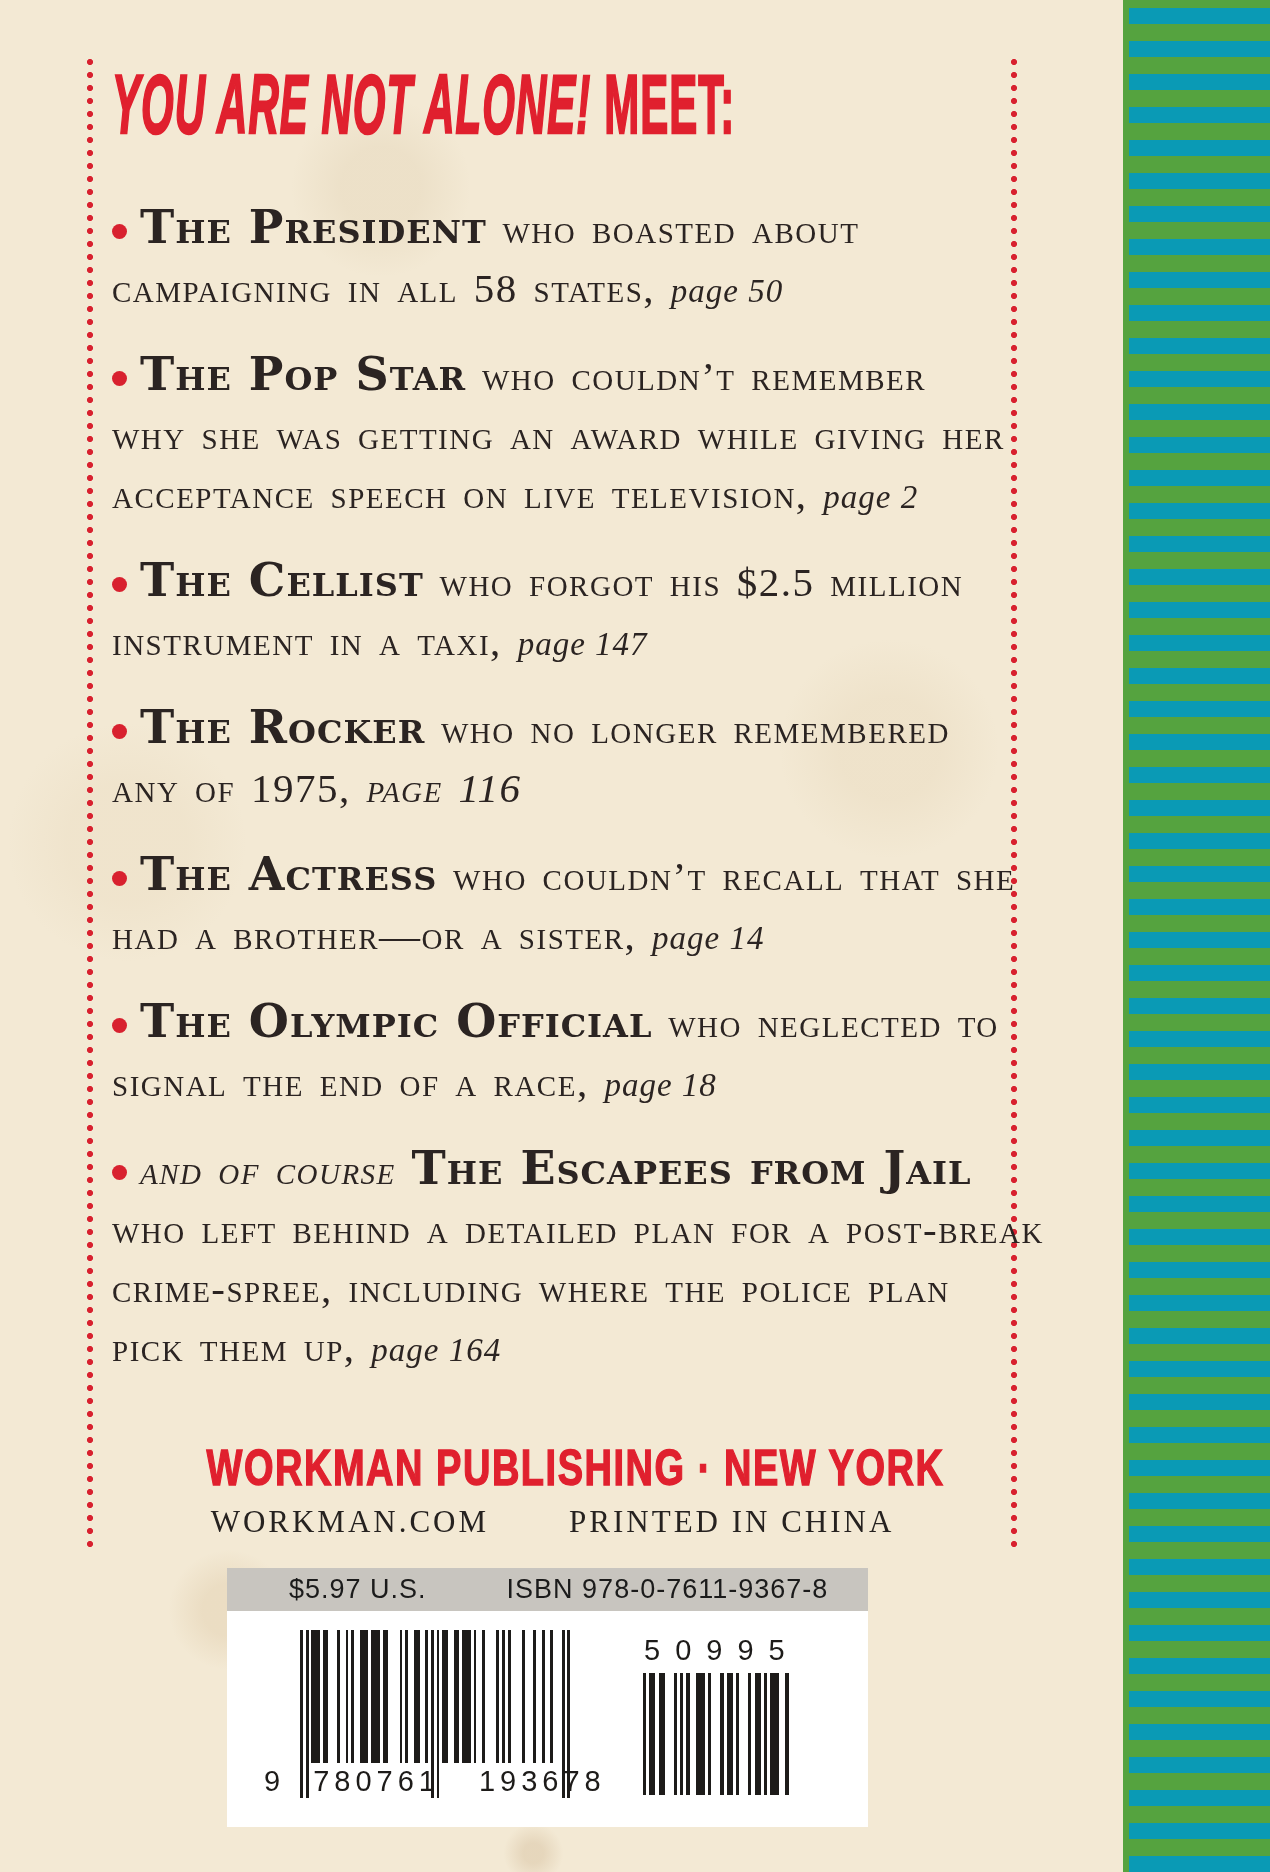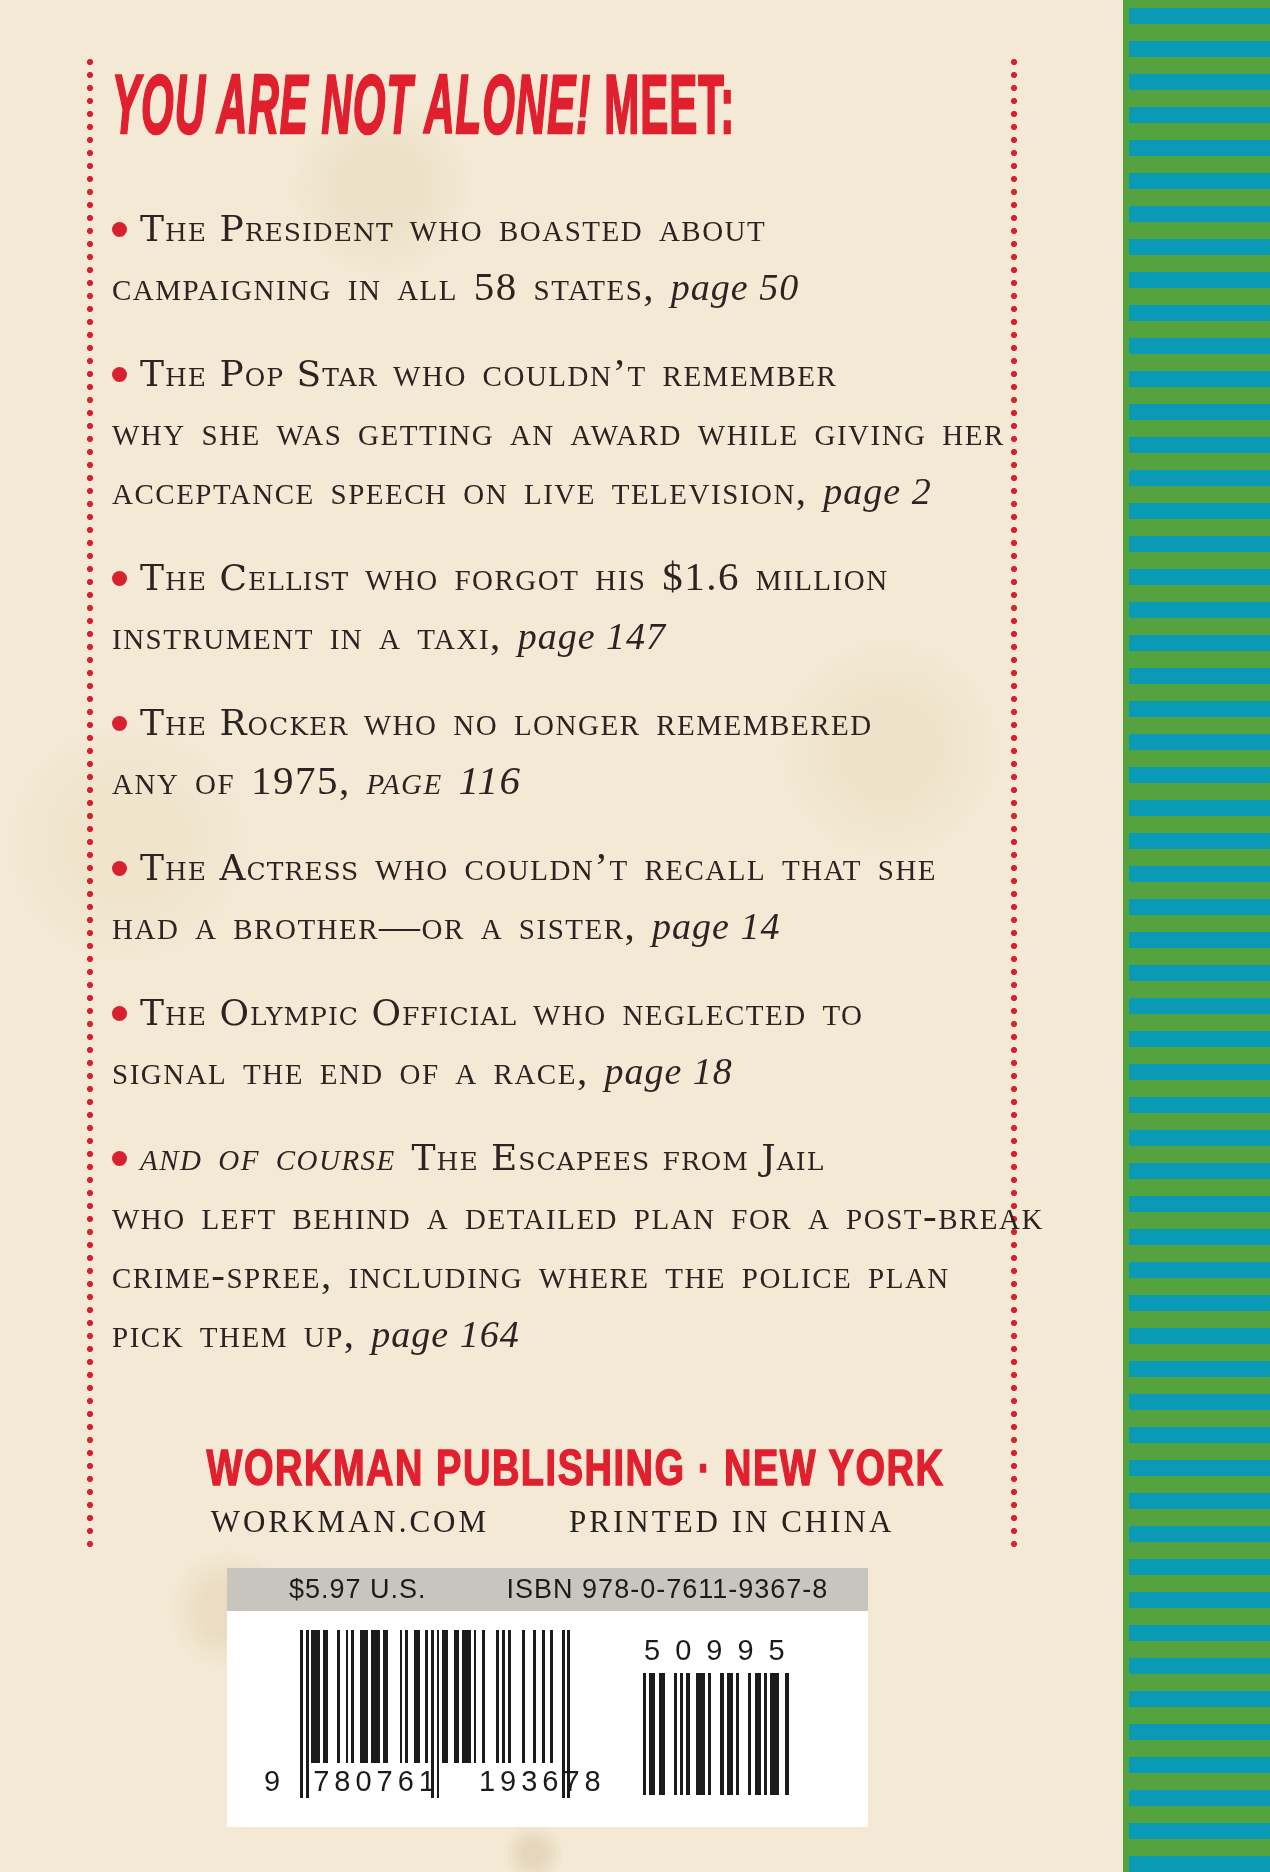--- a/index.html
+++ b/index.html
@@ -32,25 +32,25 @@
     color:#e0202e;-webkit-text-stroke:2.4px #e0202e;letter-spacing:2px;
     transform:scaleX(0.50);transform-origin:left top;
   }
   .hl-italic{font-style:italic;padding-right:26px;}
   .meet-list{position:absolute;left:112px;top:178px;width:780px;padding-top:24px;}
   .item{margin:0 0 27px 0;line-height:50px;white-space:nowrap;}
   .bullet{
     display:inline-block;width:15px;height:15px;border-radius:50%;
     background:#d8212f;margin-right:13px;position:relative;top:-4px;
   }
-  .run-h{font-family:"DejaVu Serif",serif;font-weight:400;font-size:36px;
+  .run-h{font-family:"DejaVu Serif",serif;font-weight:700;font-size:46px;
          font-variant:small-caps;letter-spacing:1px;line-height:50px;}
   .run-b{font-family:"Liberation Serif",serif;font-size:41px;
          font-variant:small-caps;letter-spacing:1.5px;word-spacing:4px;line-height:50px;}
-  .run-i{font-family:"Liberation Serif",serif;font-size:38px;font-style:italic;
+  .run-i{font-family:"Liberation Serif",serif;font-size:33px;font-style:italic;
          letter-spacing:1px;line-height:50px;}
   .run-isc{font-family:"Liberation Serif",serif;font-size:41px;font-style:italic;
          font-variant:small-caps;letter-spacing:1.5px;word-spacing:4px;line-height:50px;}
   .publisher-block{position:absolute;left:90px;top:1440px;width:925px;text-align:center;}
   .publisher-line{
     display:inline-block;font-family:"Liberation Sans",sans-serif;font-weight:700;
     font-size:50px;line-height:56px;color:#e0202e;-webkit-text-stroke:1.4px #e0202e;
     letter-spacing:2px;transform:scaleX(0.76);transform-origin:center;white-space:nowrap;
   }
   .publisher-sub{margin-top:8px;font-size:31px;line-height:36px;letter-spacing:3px;color:#262220;}
@@ -91,21 +91,21 @@
 <div class="dots left"></div>
 <div class="dots right"></div>
 
 <div class="headline">
   <span class="hl-italic">YOU ARE NOT ALONE!</span><span class="hl-upright">MEET:</span>
 </div>
 
 <div class="meet-list">
     <p class="item"><span class="bullet"></span><span class="run-h">The President</span><span class="run-b"> who boasted about</span><br><span class="run-b">campaigning in all 58 states, </span><span class="run-i">page 50</span></p>
     <p class="item"><span class="bullet"></span><span class="run-h">The Pop Star</span><span class="run-b"> who couldn’t remember</span><br><span class="run-b">why she was getting an award while giving her</span><br><span class="run-b">acceptance speech on live television, </span><span class="run-i">page 2</span></p>
-    <p class="item"><span class="bullet"></span><span class="run-h">The Cellist</span><span class="run-b"> who forgot his $1.6 million</span><br><span class="run-b">instrument in a taxi, </span><span class="run-i">page 147</span></p>
+    <p class="item"><span class="bullet"></span><span class="run-h">The Cellist</span><span class="run-b"> who forgot his $2.5 million</span><br><span class="run-b">instrument in a taxi, </span><span class="run-i">page 147</span></p>
     <p class="item"><span class="bullet"></span><span class="run-h">The Rocker</span><span class="run-b"> who no longer remembered</span><br><span class="run-b">any of 1975, </span><span class="run-isc">page 116</span></p>
     <p class="item"><span class="bullet"></span><span class="run-h">The Actress</span><span class="run-b"> who couldn’t recall that she</span><br><span class="run-b">had a brother—or a sister, </span><span class="run-i">page 14</span></p>
     <p class="item"><span class="bullet"></span><span class="run-h">The Olympic Official</span><span class="run-b"> who neglected to</span><br><span class="run-b">signal the end of a race, </span><span class="run-i">page 18</span></p>
     <p class="item"><span class="bullet"></span><span class="run-isc">and of course </span><span class="run-h">The Escapees from Jail</span><br><span class="run-b">who left behind a detailed plan for a post-break</span><br><span class="run-b">crime-spree, including where the police plan</span><br><span class="run-b">pick them up, </span><span class="run-i">page 164</span></p>
   </div>
 
 <div class="publisher-block">
   <span class="publisher-line">WORKMAN PUBLISHING · NEW YORK</span>
   <div class="publisher-sub">
     <span>WORKMAN.COM</span><span class="sep"></span><span>PRINTED IN CHINA</span>

